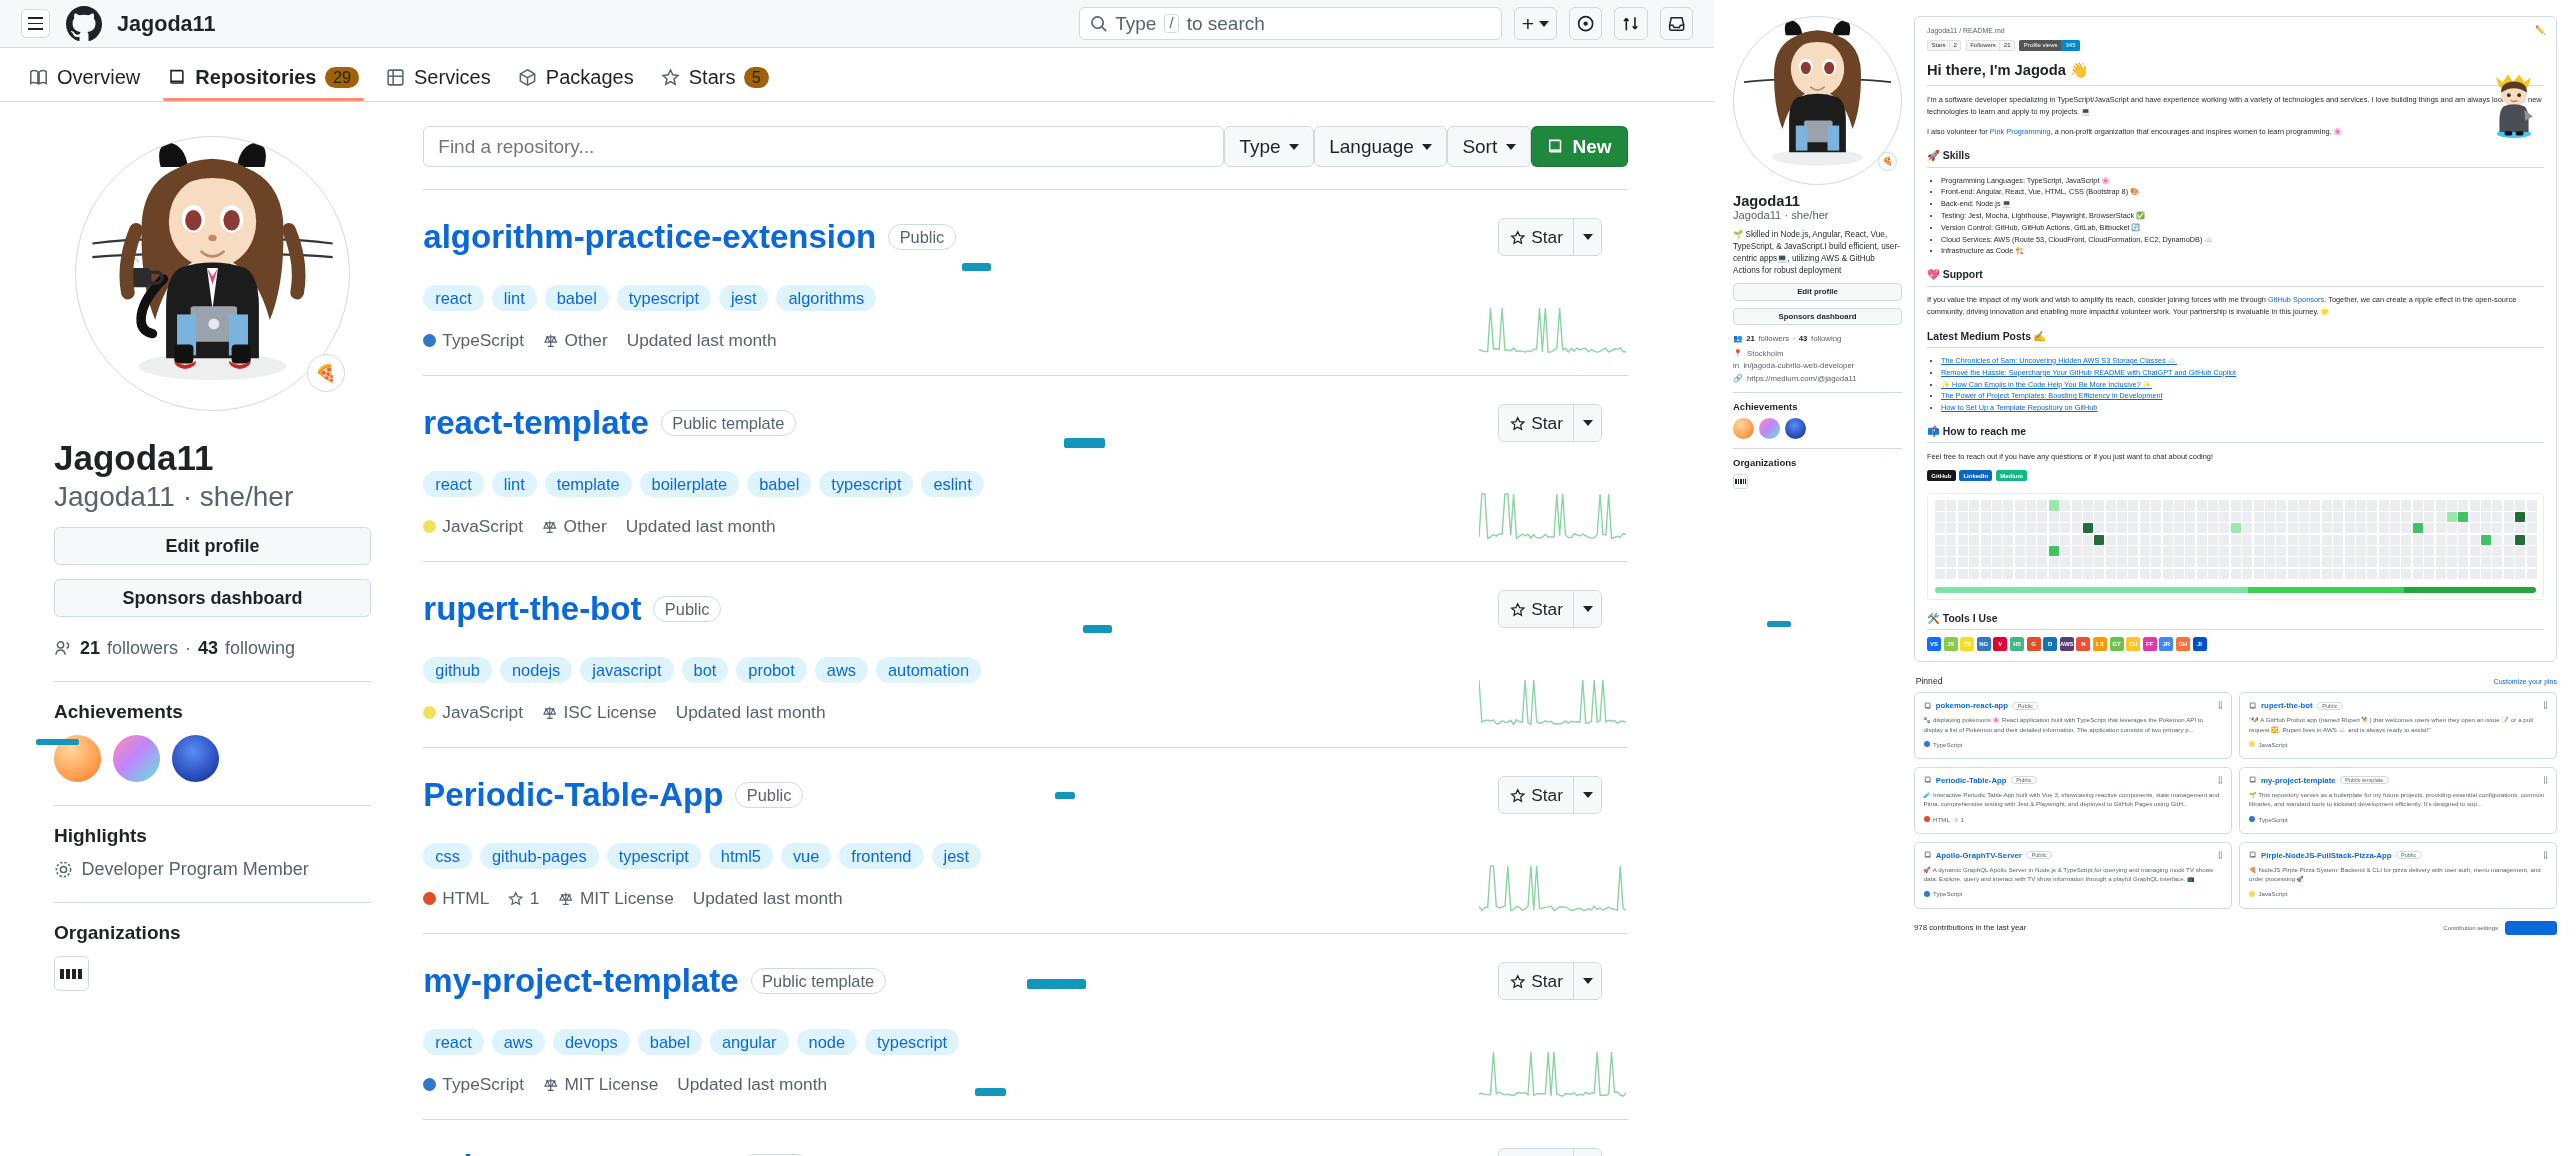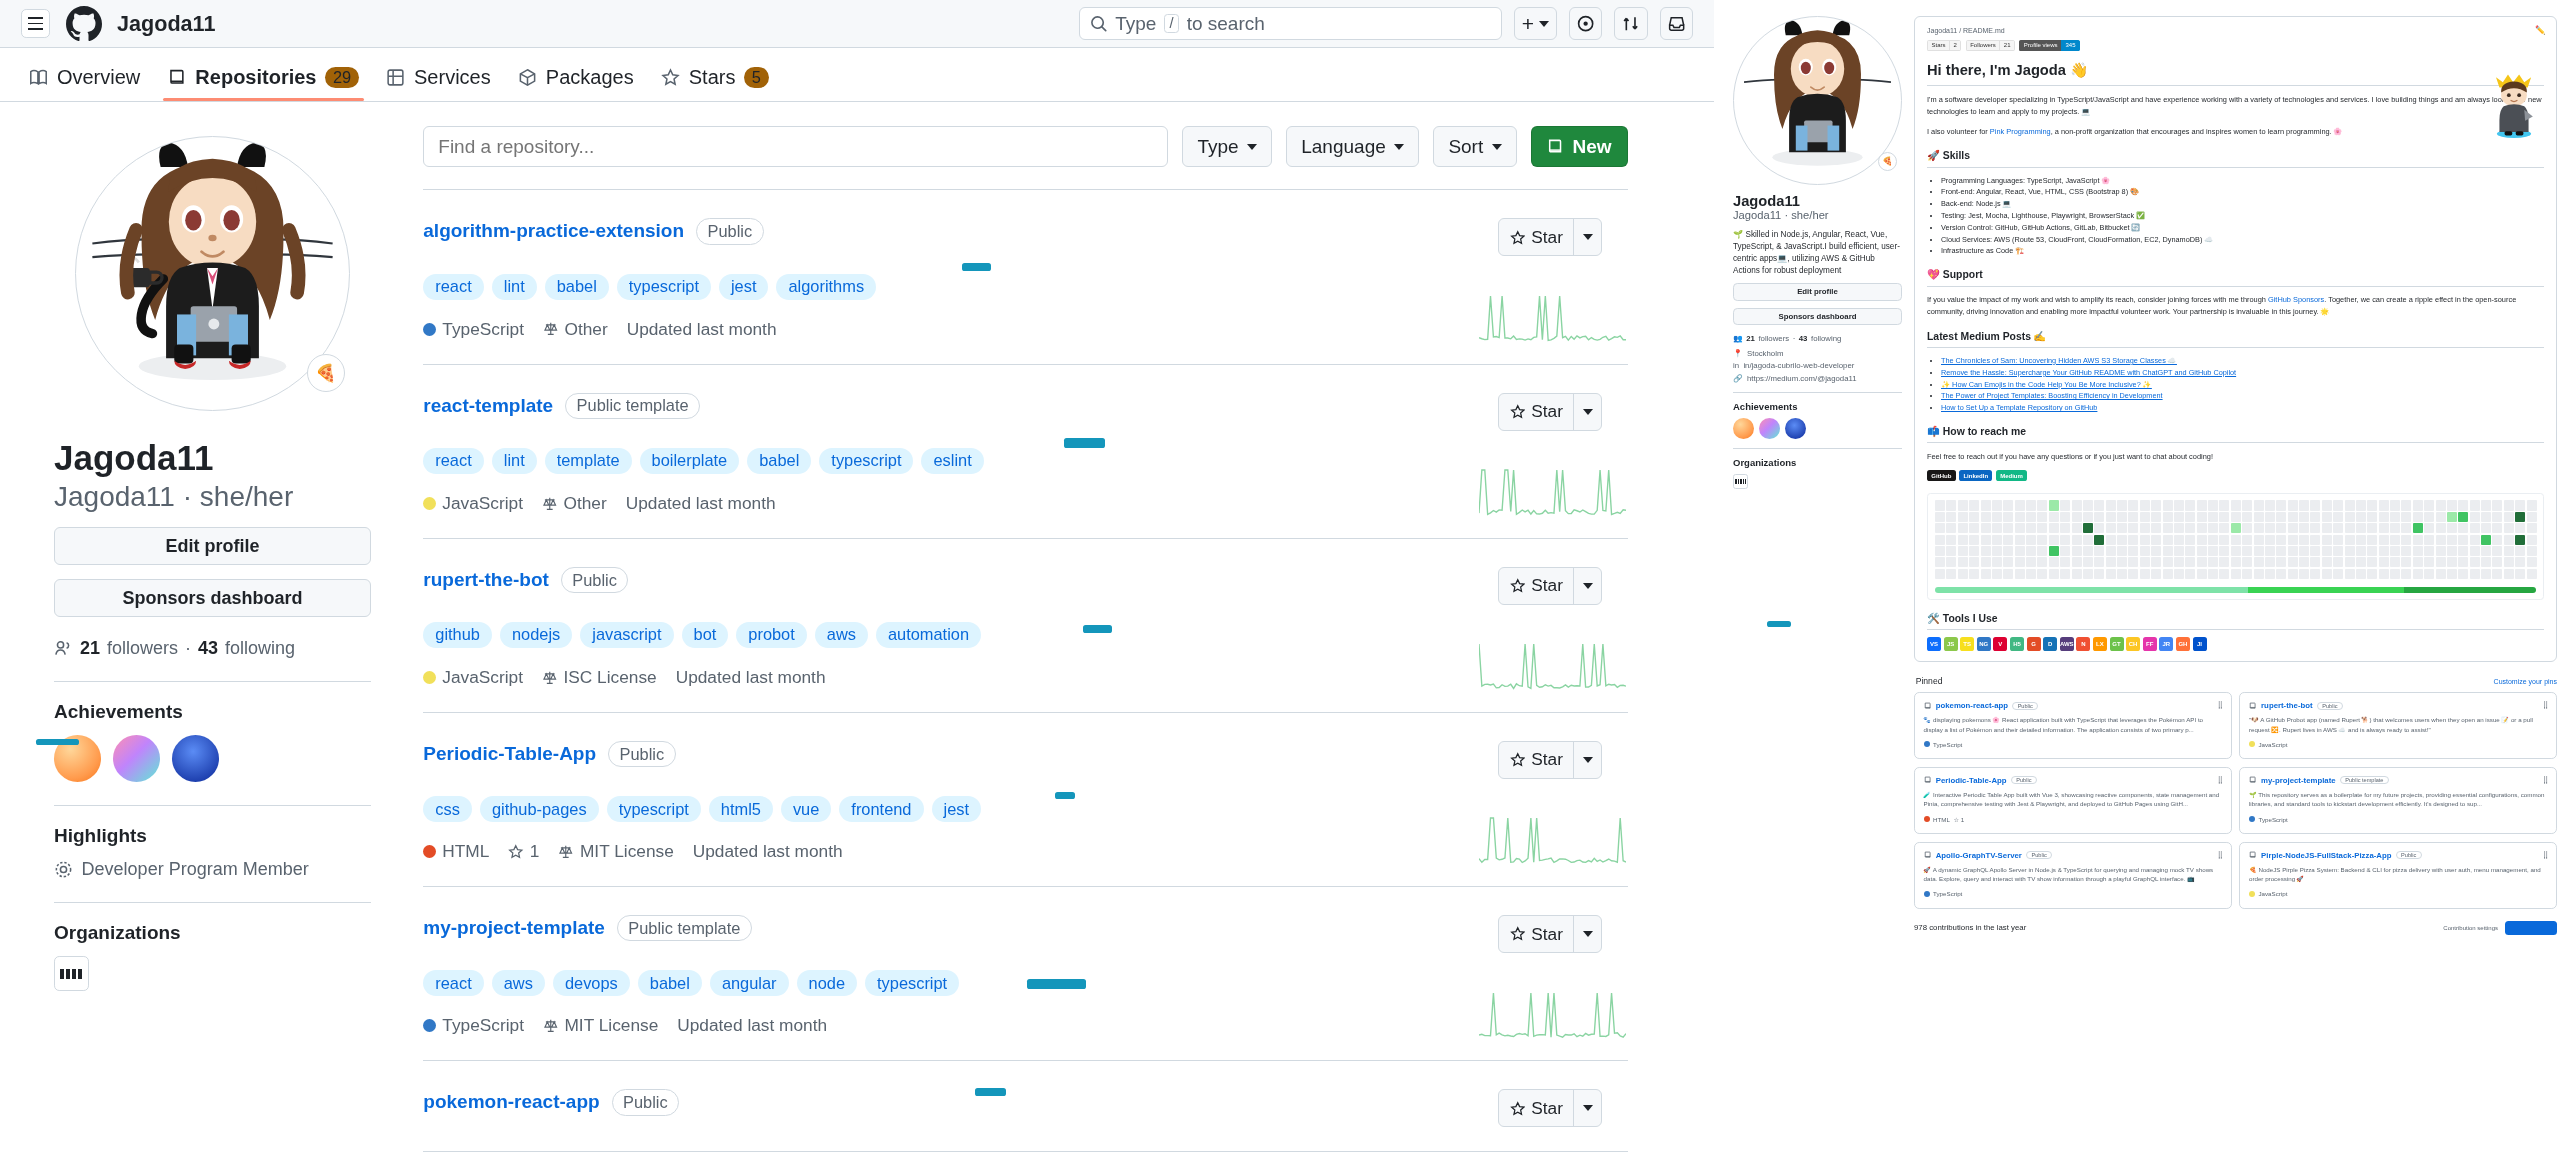--- a/index.html
+++ b/index.html
@@ -88,21 +88,21 @@
   .badge.b1 { background: radial-gradient(circle at 35% 30%, #ffd79a, #ff9b4d 65%, #f97316); }
   .badge.b2 { background: linear-gradient(135deg,#ff8fb1,#c084fc 45%,#5eead4); }
   .badge.b3 { background: radial-gradient(circle at 45% 35%, #5b8cf5, #1e40af 75%); }
   .hl-row { display: flex; align-items: center; gap: 8.6px; font-size: 18px; color: #59636e; }
   .org-av { width: 35px; height: 35px; border-radius: 5.2px; background: #fff; border:0.9px solid #d1d9e0;
             display:flex; align-items:center; justify-content:center; }
   .org-inner { width: 22.4px; height: 10.4px; background: repeating-linear-gradient(90deg,#1f2328 0 4.3px,#fff 4.3px 6px); }
 
   
   .repo-col { flex: 1; padding: 0 86px 0 17.3px; }
-  .filterbar { display: flex; gap: 14px; align-items: center; }
+  .filterbar { display: flex; align-items: center; }
   .find-input {
     flex: 1; height: 41px; border: 0.9px solid #d1d9e0; border-radius: 6px;
     background: #fff; padding: 0 14px; font-size: 19px; color: #59636e;
     font-family: inherit;
   }
   .fdrop {
     height: 41px; border: 0.9px solid #d1d9e0; border-radius: 6px; background: #f6f8fa;
     padding: 0 14px; display: flex; align-items: center; gap: 8.6px;
     font-size: 19px; font-weight: 500; color: #1f2328; font-family: inherit;
   }
@@ -112,21 +112,21 @@
     height: 41px; border-radius: 6px; background: #1f883d; color: #fff; border:0.9px solid rgba(0,0,0,.12);
     padding: 0 15.5px; display: flex; align-items: center; gap: 7.8px; font-size: 19px; font-weight: 600;
     font-family: inherit;
   }
   .repo-list { margin-top: 22.4px; border-top: 0.9px solid #d1d9e0; }
   .repo-item {
     display: flex; padding: 28px 0 24px 0; border-bottom: 0.9px solid #d1d9e0; position: relative;
   }
   .repo-main { flex: 1; min-width: 0; }
   .repo-title-row { display: flex; align-items: center; gap: 12px; }
-  .repo-name { font-size: 19px; font-weight: 600; color: #0969da; }
+  .repo-name { font-size: 33px; font-weight: 600; color: #0969da; }
   .vis-pill {
     border: 0.9px solid #d1d9e0; border-radius: 21px; padding: 0.9px 10.4px;
     font-size: 16.4px; color: #59636e; line-height: 22.4px;
   }
   .topics { display: flex; flex-wrap: wrap; gap: 8px; margin-top: 29px; }
   .topic {
     background: #ddf4ff; color: #0969da; border-radius: 21px; padding: 3.5px 12px; font-size: 16.4px;
   }
   .meta { display: flex; align-items: center; gap: 19px; margin-top: 19px; font-size: 17.3px; color: #59636e; }
   .meta span { display: flex; align-items: center; gap: 6px; }

